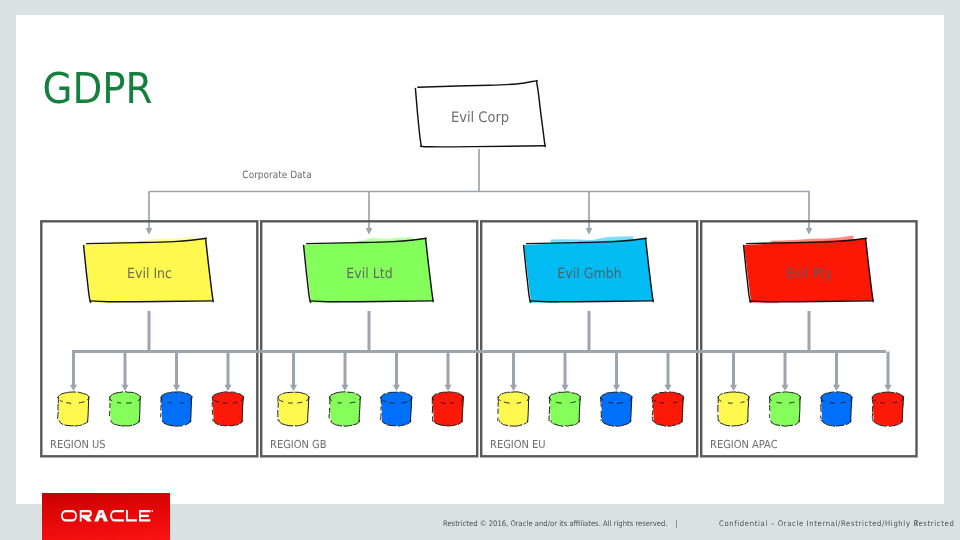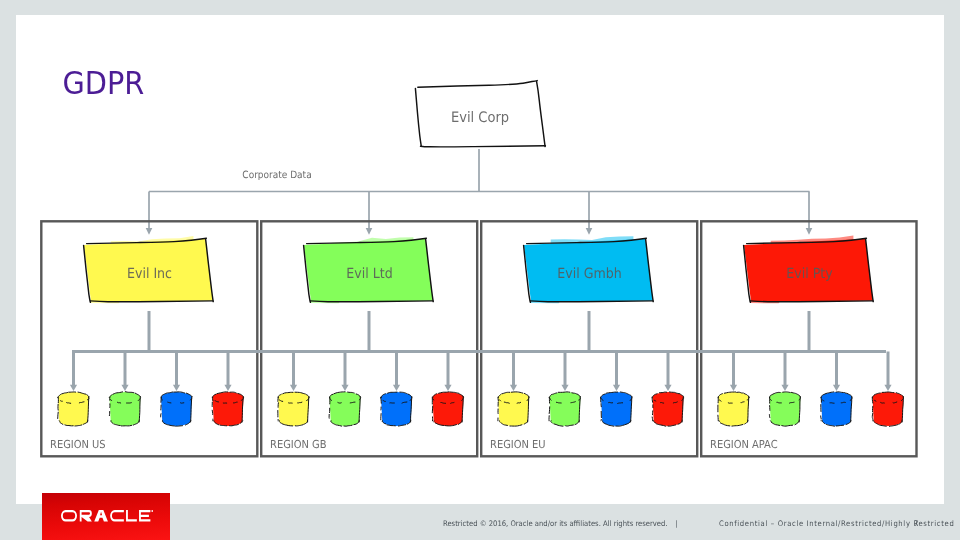--- a/index.html
+++ b/index.html
@@ -2,22 +2,22 @@
 <html><head>
 <meta charset="utf-8">
 <title>GDPR</title>
 <style>
   html,body{margin:0;padding:0;}
   body{width:960px;height:540px;overflow:hidden;background:#dbe1e2;
        font-family:"DejaVu Sans Condensed","DejaVu Sans",sans-serif;
        -webkit-font-smoothing:antialiased;}
   #stage{position:absolute;left:0;top:0;width:960px;height:540px;}
   .slide{position:absolute;left:16px;top:15px;width:928px;height:489px;background:#fff;}
-  #title{position:absolute;left:42.5px;top:67px;font-size:32px;color:#4c1d95;line-height:1;
-         transform:translateZ(0);margin-left:20px;}
+  #title{position:absolute;left:42.5px;top:67px;font-size:43px;color:#15803d;line-height:1;
+         transform:translateZ(0);}
   svg#diagram{position:absolute;left:0;top:0;width:960px;height:540px;shape-rendering:geometricPrecision;
               transform:translateZ(0);}
   
   .sk{fill:none;stroke:#121212;stroke-width:1.45;stroke-linecap:round;stroke-linejoin:round;}
   .sk.tn{stroke-width:1.0;stroke:#161616;}
   .bf{stroke:none;}
   .gf{stroke:none;opacity:0.5;}
   .gf.c0{fill:#fff94f;} .gf.c1{fill:#84fe5a;} .gf.c2{fill:#00bcf2;} .gf.c3{fill:#fd1806;}
   .wf{fill:#ffffff;}
   .bf.c0,.cf.d0{fill:#fff94f;}

